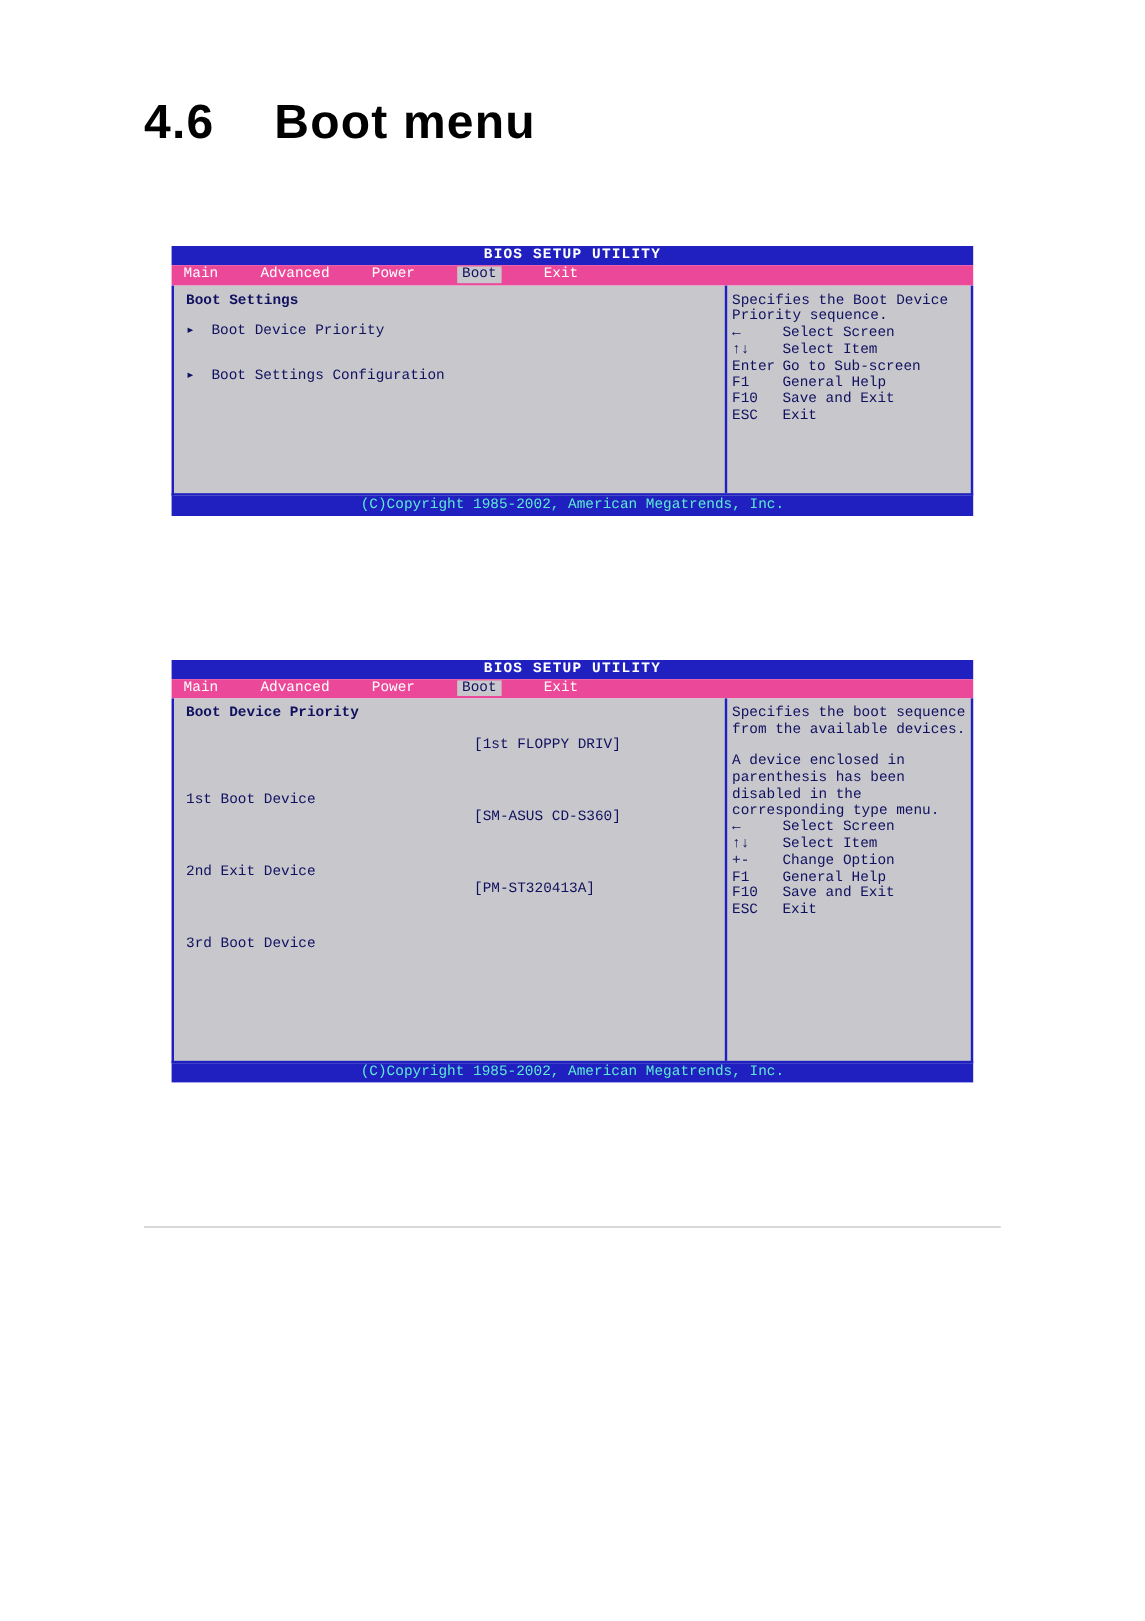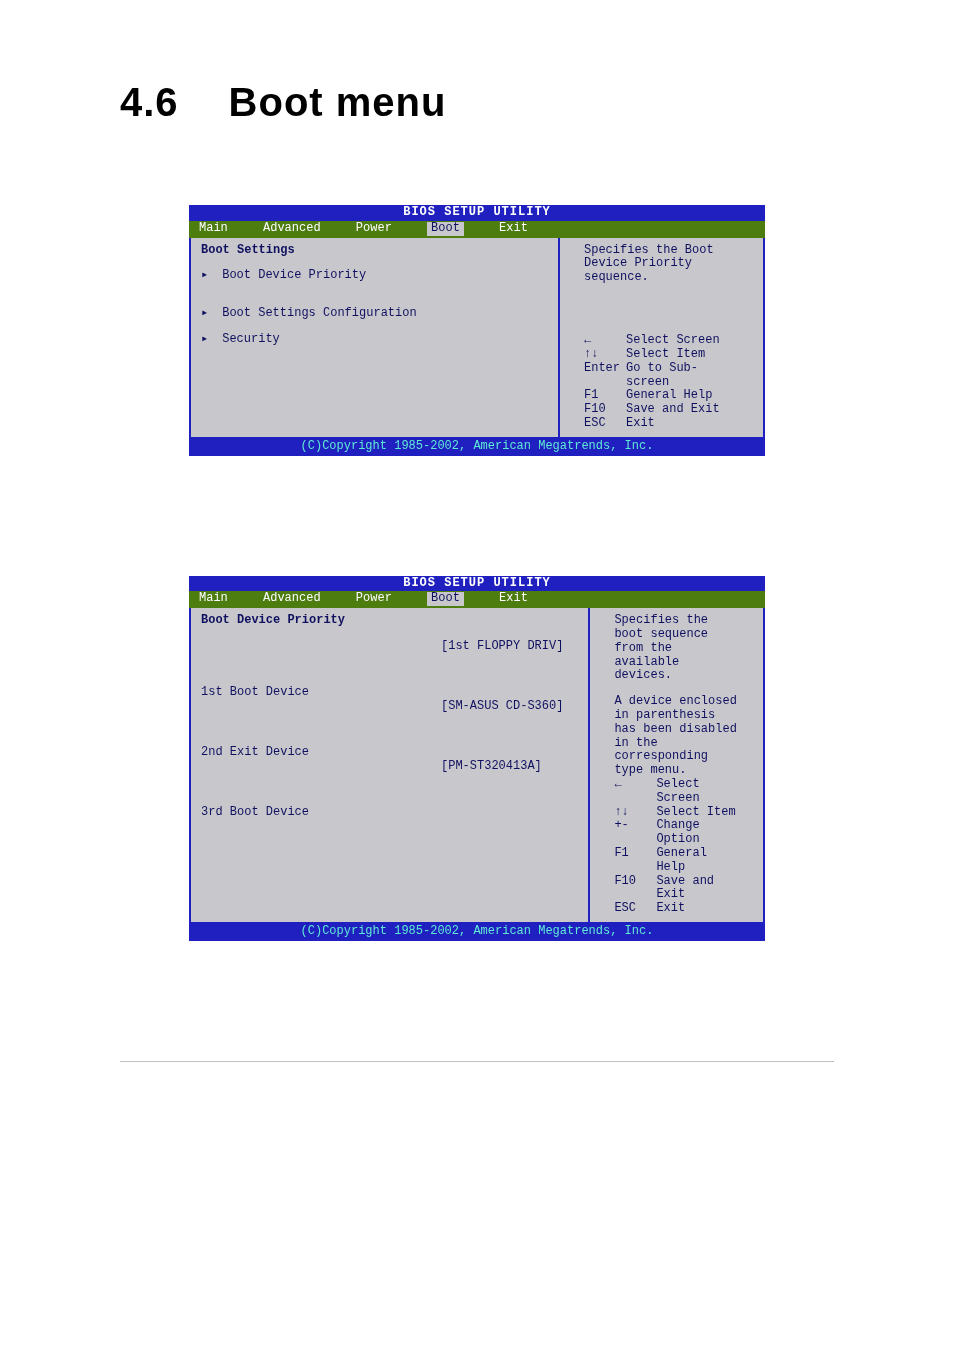--- a/index.html
+++ b/index.html
@@ -17,36 +17,36 @@
     font-weight: 900;
     font-size: 40px;
     letter-spacing: 1px;
     margin: 0 0 80px 0;
   }
   h1.section-heading .num {
     margin-right: 50px;
   }
   .bios-block {
     margin: 0 auto 120px auto;
-    width: 576px;
+    width: 668px;
     font-family: "Courier New", Courier, monospace;
     font-size: 12px;
     line-height: 1.15;
     color: #101060;
   }
   .bios-titlebar {
     background: #2020c0;
     color: #ffffff;
     text-align: center;
     font-weight: bold;
     padding: 1px 0;
     letter-spacing: 1px;
   }
   .bios-menubar {
-    background: #4d7c0f;
+    background: #ec4899;
     color: #ffffff;
     padding: 1px 10px 2px 10px;
   }
   .bios-menubar span.tab {
     display: inline-block;
     margin-right: 28px;
   }
   .bios-menubar span.tab.sel {
     background: #c8c8cc;
     color: #101060;
@@ -61,24 +61,23 @@
     gap: 15px;
   }
   .bios-left {
     flex: 1;
     padding: 6px 10px 90px 10px;
     position: relative;
   }
   .bios-right {
     width: 205px;
     border-left: 2px solid #2020c0;
-    padding: 6px 24px;
+    padding: 6px 4px;
     display: flex;
     flex-direction: column;
-    justify-content: space-between;
   }
   .menu-line { white-space: pre; }
   .submenu-line { white-space: pre; margin-top: 12px; }
   .arrow {
     display: inline-block;
     width: 14px;
     color: #101060;
   }
   .keyhelp .row {
     display: flex;
@@ -121,21 +120,20 @@
       <span class="tab">Power</span>
       <span class="tab sel">Boot</span>
       <span class="tab">Exit</span>
     </div>
     <div class="bios-body">
       <div class="bios-left">
         <div class="menu-line" style="font-weight:bold;">Boot Settings</div>
         <div class="submenu-line"><span class="arrow">▸</span> <span>Boot Device Priority</span></div>
         <div style="height:12px;"></div>
         <div class="submenu-line"><span class="arrow">▸</span> <span>Boot Settings Configuration</span></div>
-        <div class="submenu-line"><span class="arrow">▸</span> <span>Security</span></div>
       </div>
       <div class="bios-right">
         <div>Specifies the Boot Device Priority sequence.</div>
         <div class="keyhelp">
           <div class="row">
               <span class="key">←</span>
               <span>Select Screen</span>
             </div>
           <div class="row">
               <span class="key">↑↓</span>

